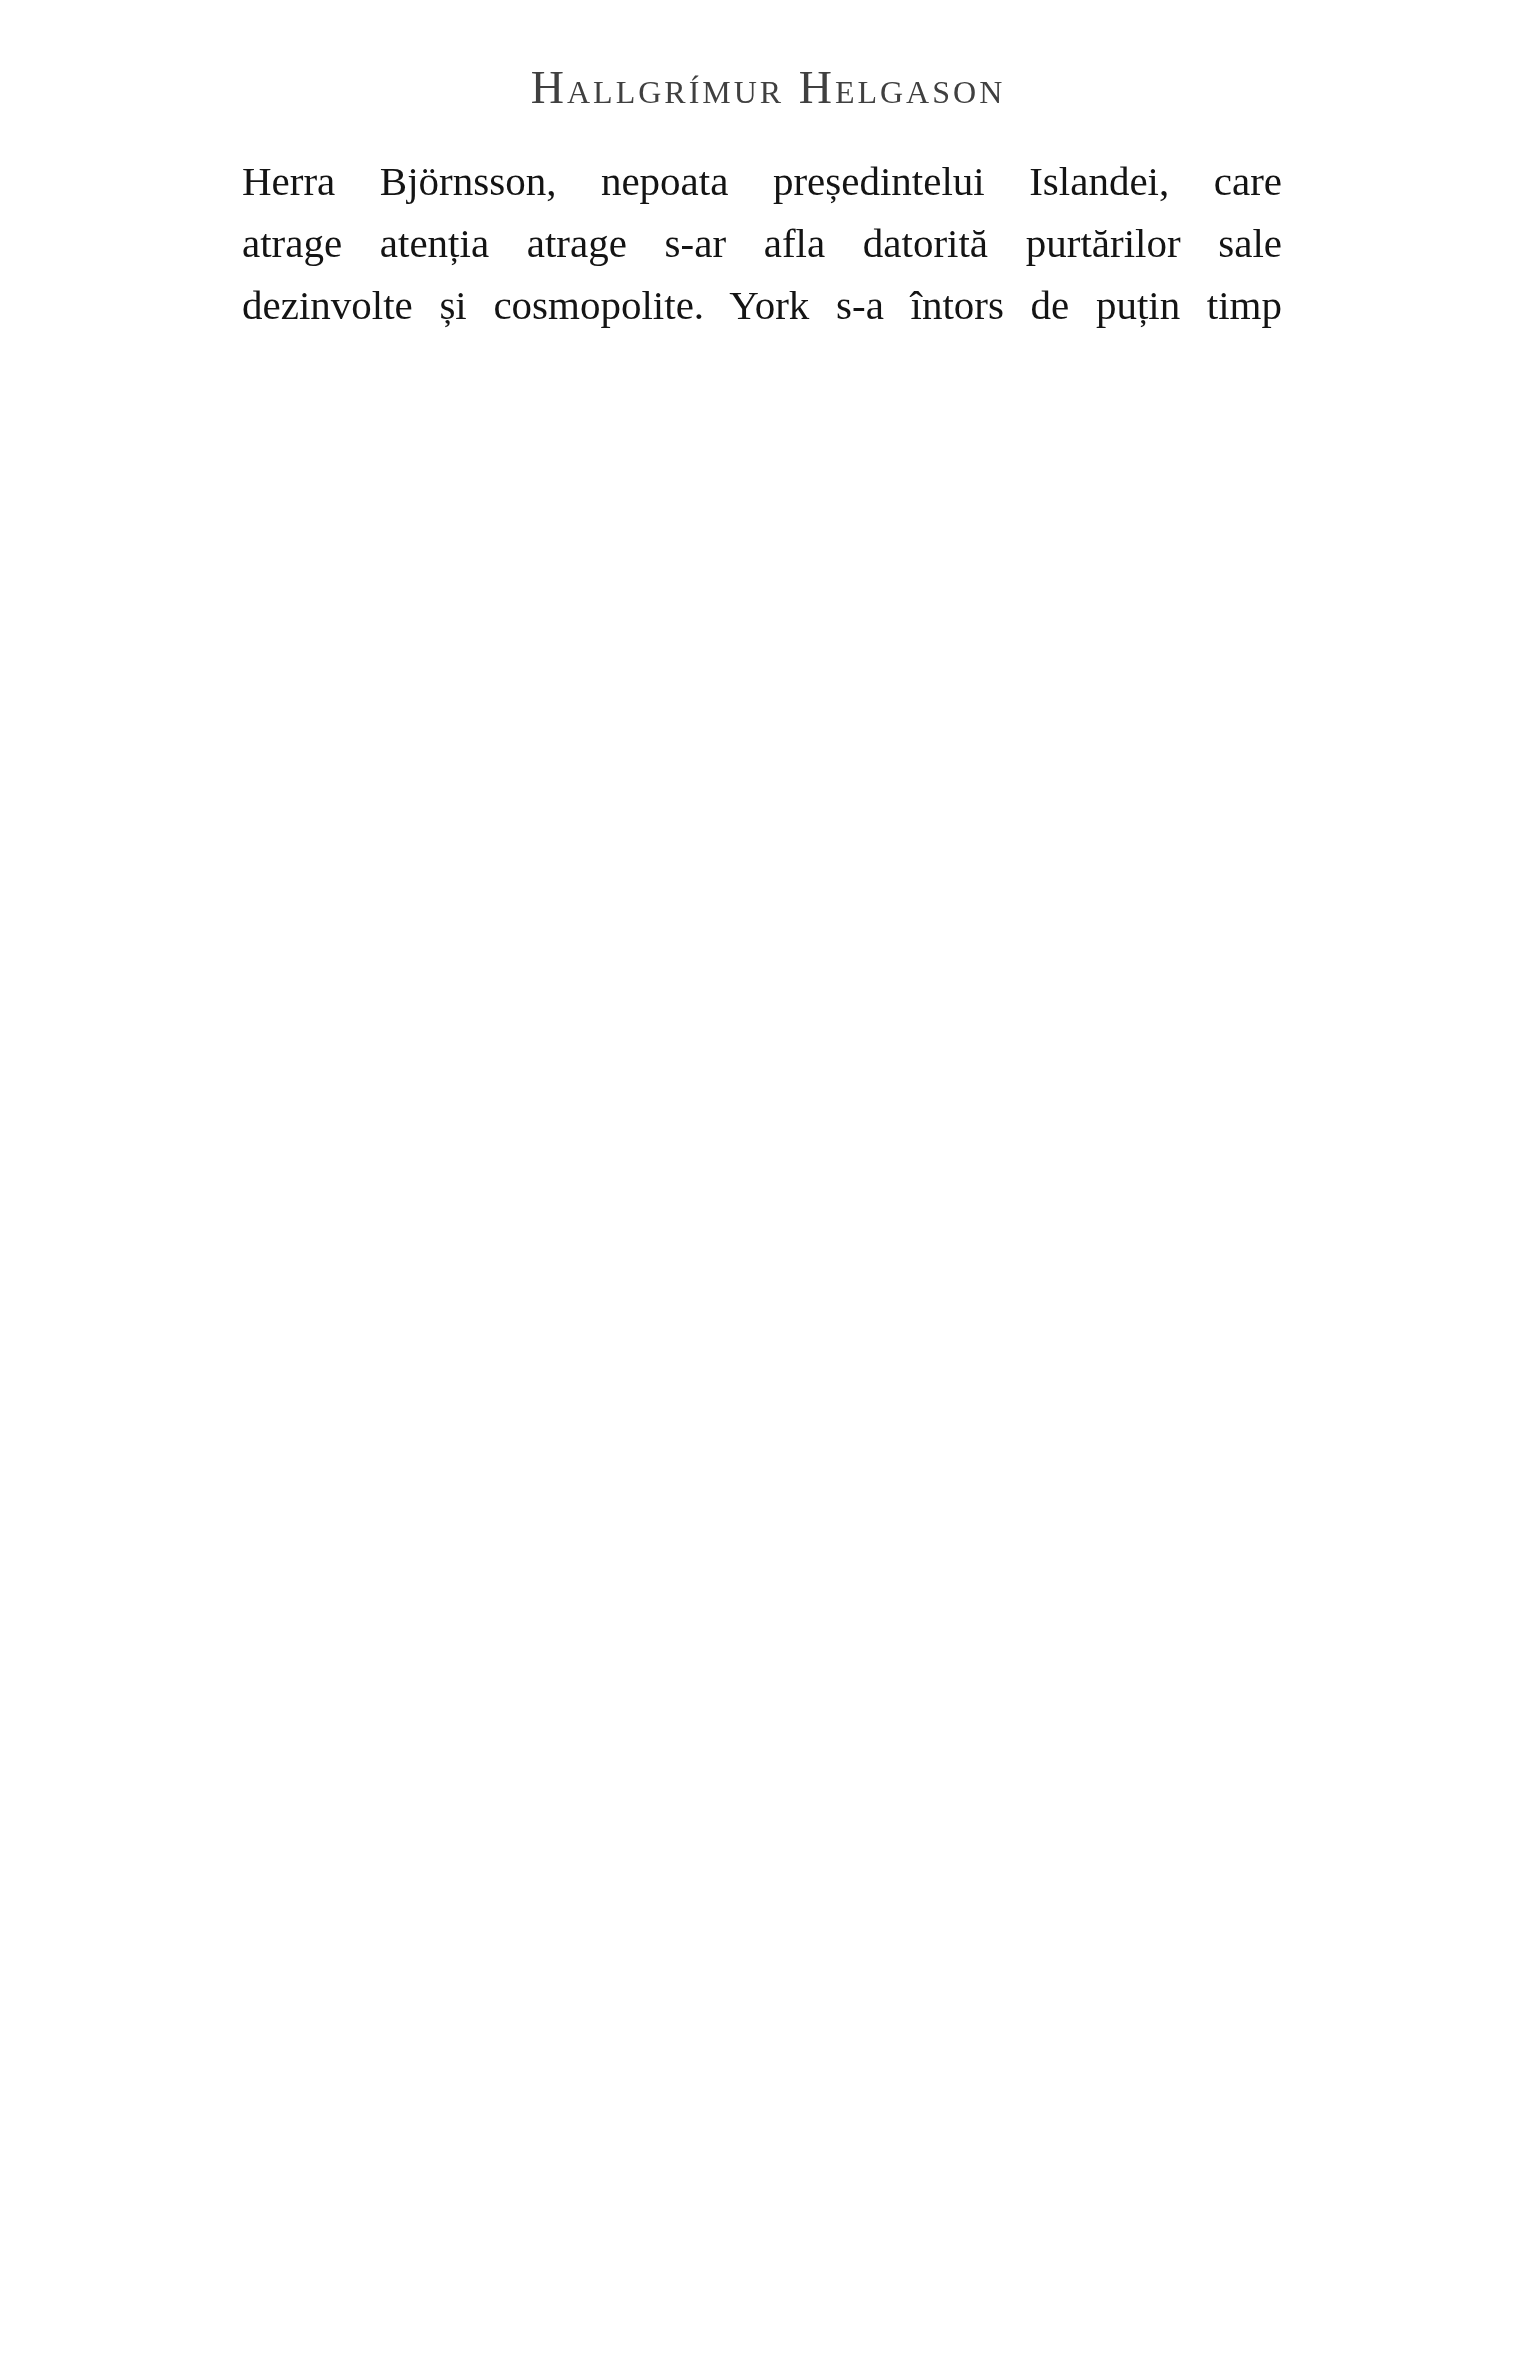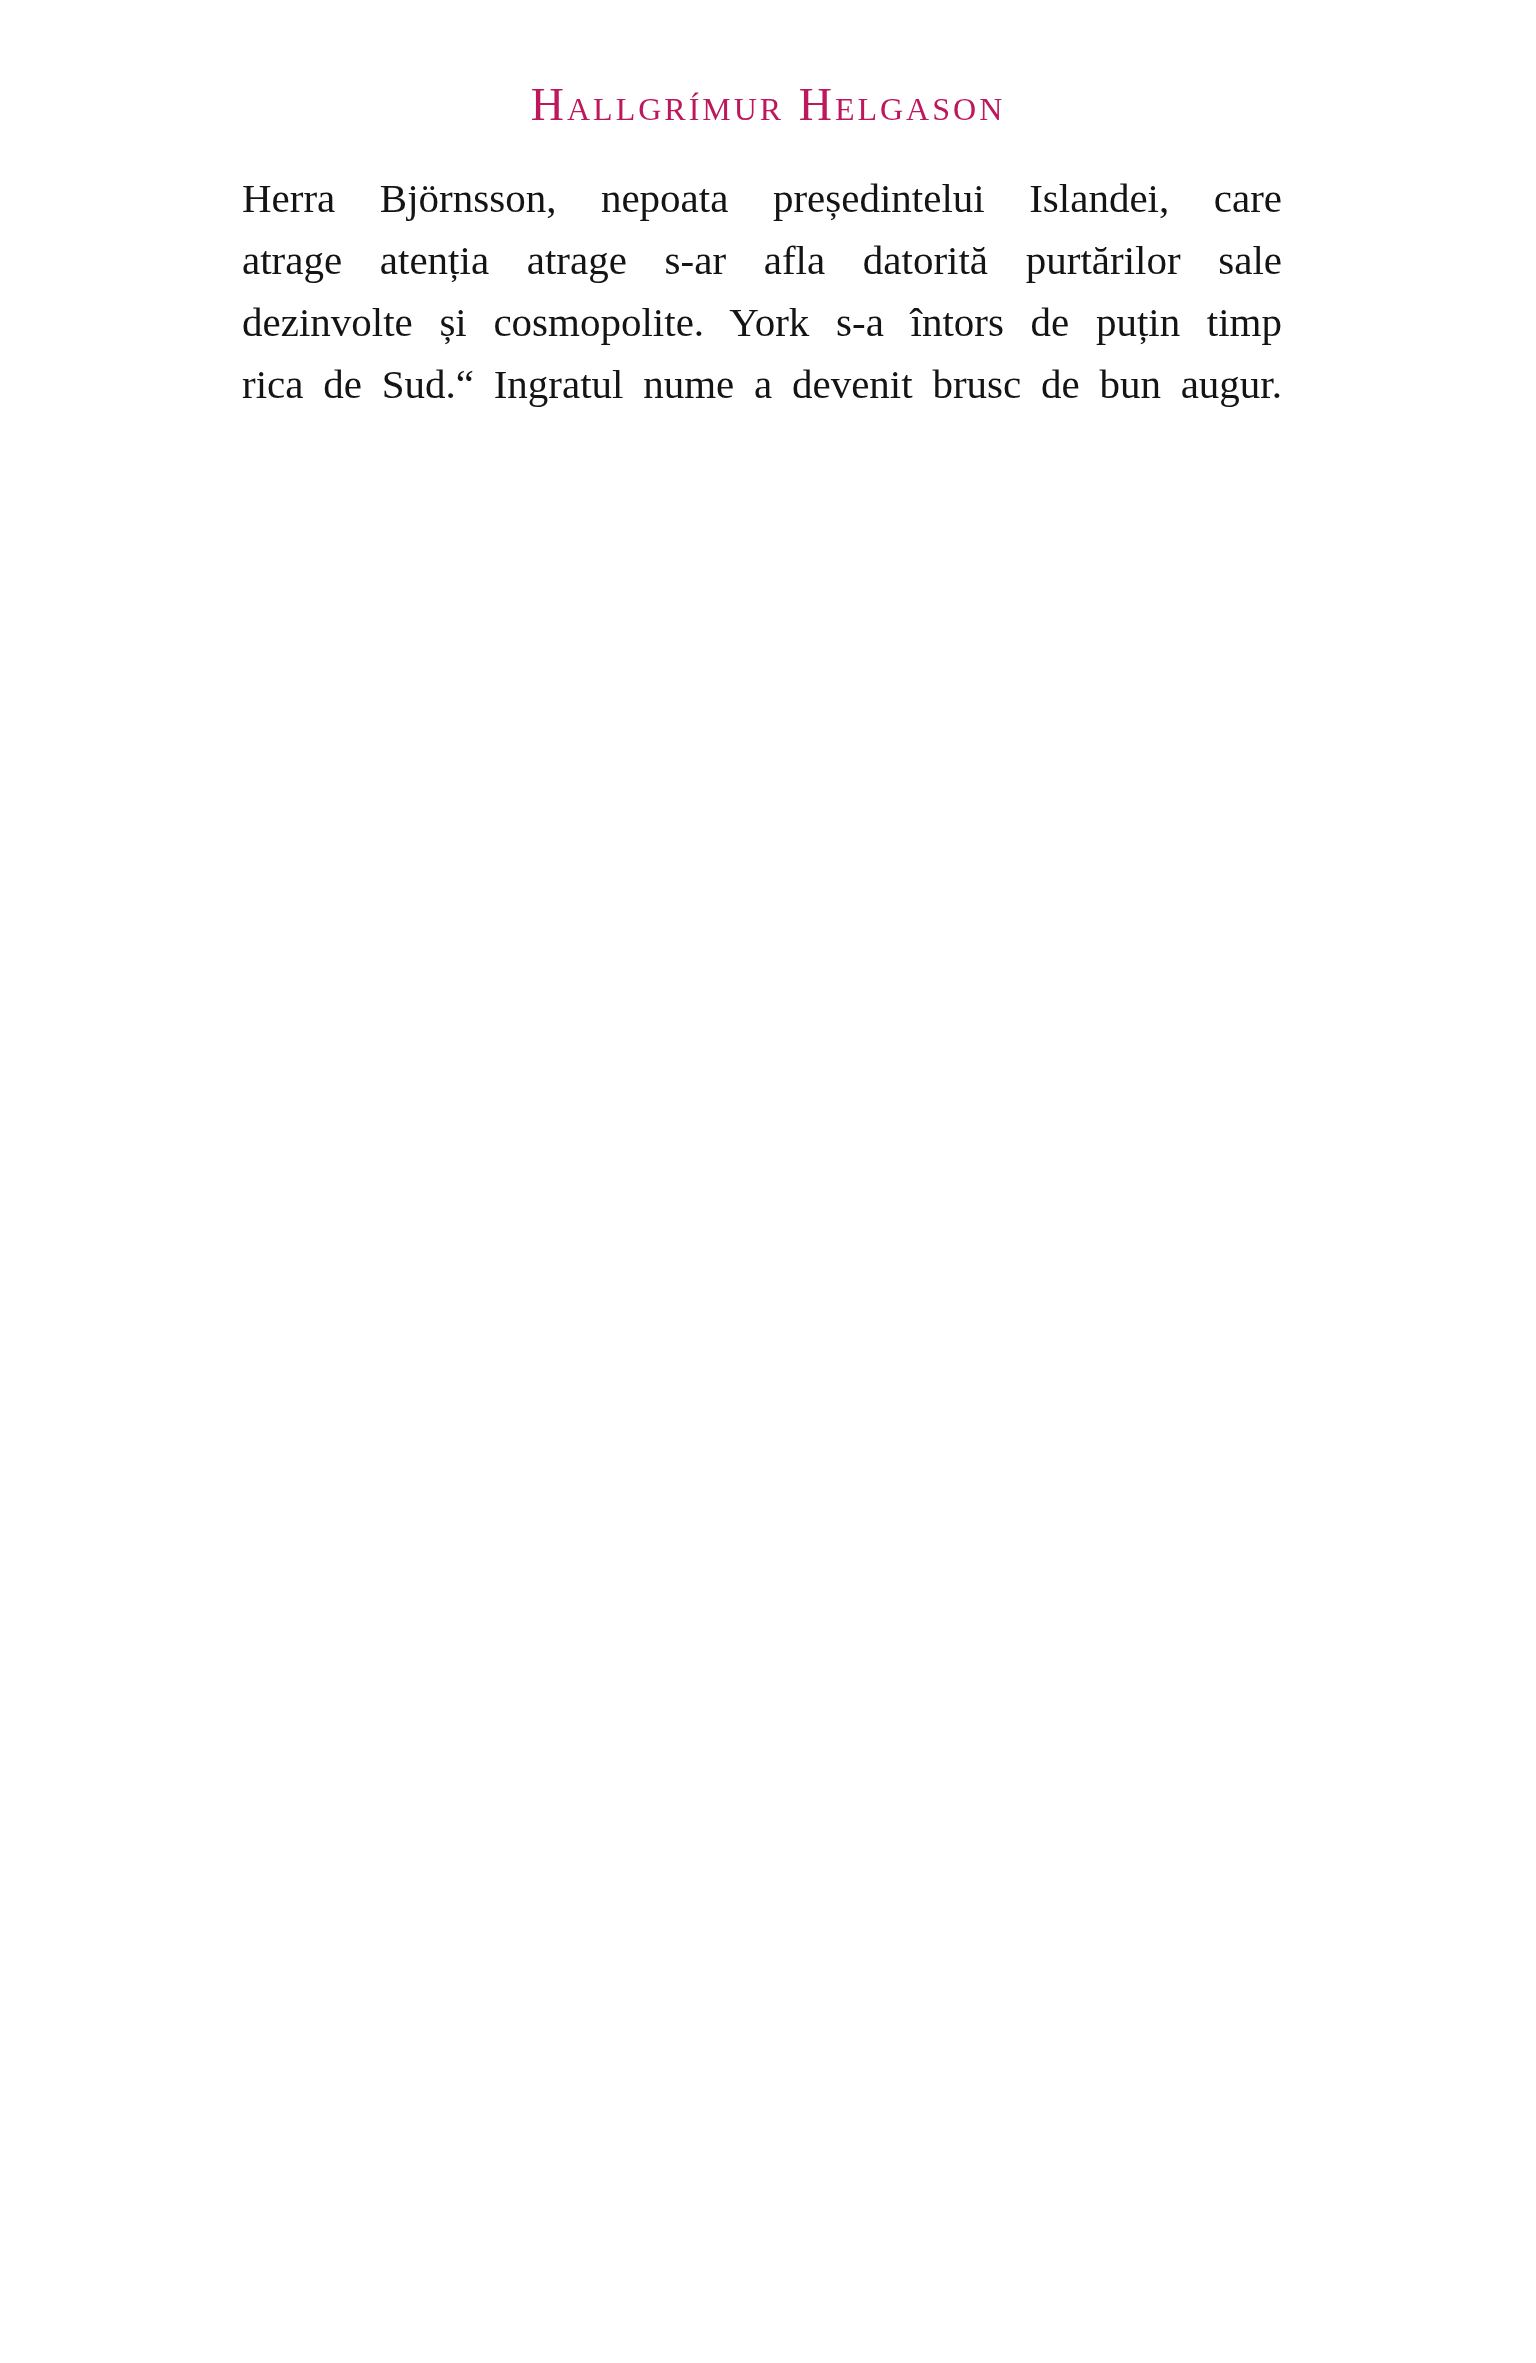--- a/index.html
+++ b/index.html
@@ -17,28 +17,28 @@
     overflow: hidden;
   }
   .page {
     position: relative;
     width: 1536px;
     height: 2363px;
     background: #ffffff;
   }
   .running-head {
     margin: 0;
-    padding-top: 78px;
+    padding-top: 61px;
     text-align: center;
     font-variant: small-caps;
     font-weight: normal;
     font-size: 46px;
     line-height: 53px;
     letter-spacing: 3px;
-    color: #be185d;
+    color: #404040;
   }
   .excerpt {
     margin: 36px 0 8px 242px;
     width: 1040px;
     font-size: 41px;
     line-height: 62px;
     color: #141414;
   }
   .excerpt .line {
     text-align: justify;
@@ -51,16 +51,15 @@
 <body>
 
 <div class="page">
 
   <h1 class="running-head">Hallgrímur Helgason</h1>
 
   <div class="excerpt">
     <div class="line">Herra Björnsson, nepoata președintelui Islandei, care</div>
     <div class="line">atrage atenția atrage s-ar afla datorită purtărilor sale</div>
     <div class="line">dezinvolte și cosmopolite. York s-a întors de puțin timp</div>
-    <div class="line">rica de Sud.“ Ingratul nume a devenit brusc de bun augur.</div>
   </div>
 
 </div>
 
 </body></html>

